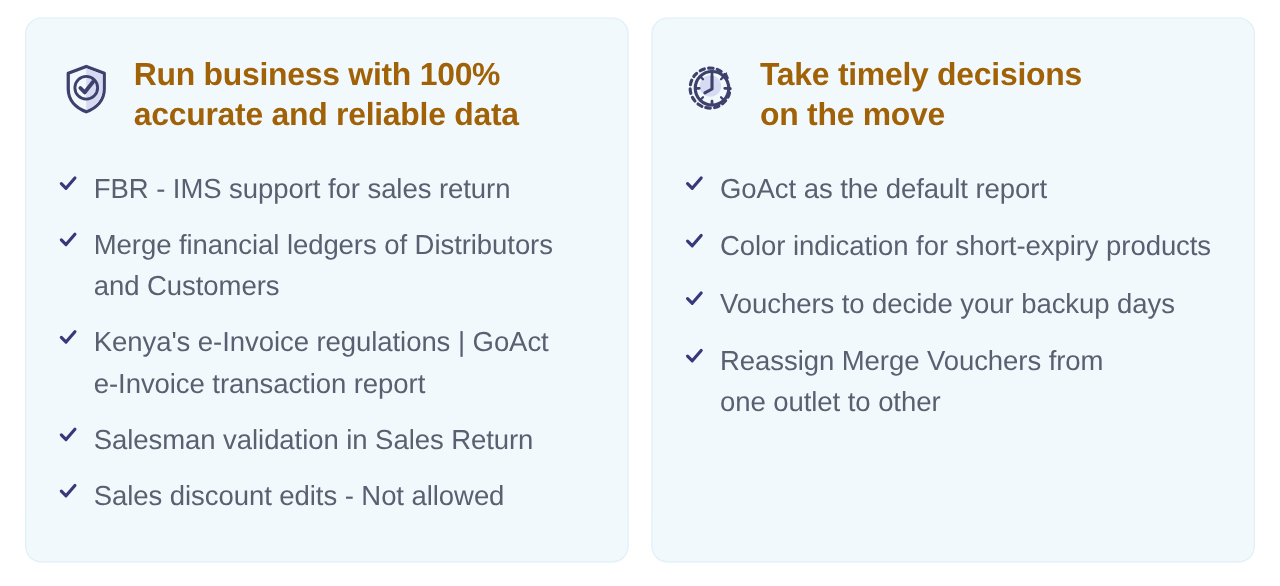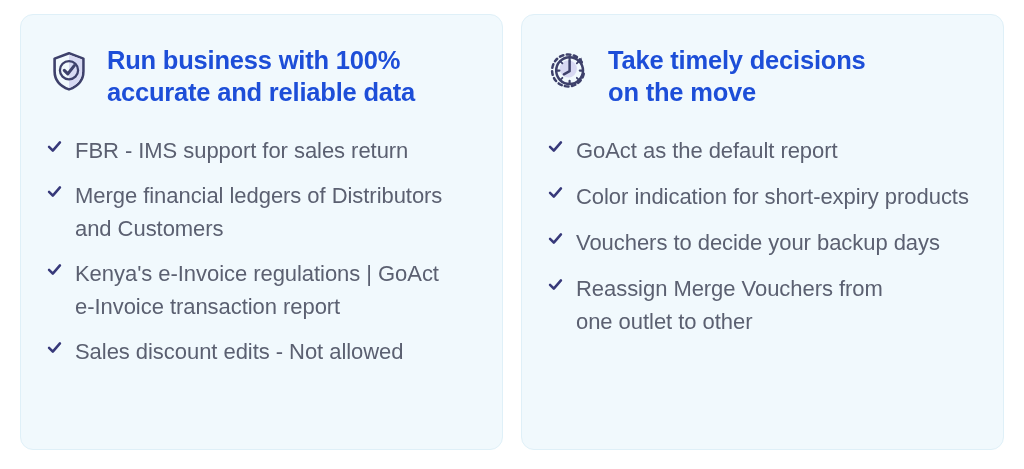--- a/index.html
+++ b/index.html
@@ -56,21 +56,21 @@
     display: block;
     width: 44px;
     height: 44px;
   }
 
   .card-title {
     flex: 1 1 auto;
     font-size: 25.5px;
     line-height: 1.24;
     font-weight: bold;
-    color: #1d4ed8;
+    color: #a16207;
     letter-spacing: -0.2px;
     white-space: pre-line;
     margin: 0;
     padding-top: 1px;
   }
 
   .feature-list {
     list-style: none;
     margin: 0;
     padding: 0;
@@ -149,20 +149,28 @@
 and Customers</span>
       </li>
       <li class="feature-item">
         <span class="check-icon">
           <svg viewBox="0 0 16 16" xmlns="http://www.w3.org/2000/svg">
               <path d="M2.2 8.4 L6.2 12.4 L13.8 3.6" fill="none" stroke="#37397a" stroke-width="2.7" stroke-linecap="round" stroke-linejoin="round"></path>
             </svg>
         </span>
         <span class="feature-text">Kenya's e-Invoice regulations | GoAct
 e-Invoice transaction report</span>
+      </li>
+      <li class="feature-item">
+        <span class="check-icon">
+          <svg viewBox="0 0 16 16" xmlns="http://www.w3.org/2000/svg">
+              <path d="M2.2 8.4 L6.2 12.4 L13.8 3.6" fill="none" stroke="#37397a" stroke-width="2.7" stroke-linecap="round" stroke-linejoin="round"></path>
+            </svg>
+        </span>
+        <span class="feature-text">Salesman validation in Sales Return</span>
       </li>
       <li class="feature-item">
         <span class="check-icon">
           <svg viewBox="0 0 16 16" xmlns="http://www.w3.org/2000/svg">
               <path d="M2.2 8.4 L6.2 12.4 L13.8 3.6" fill="none" stroke="#37397a" stroke-width="2.7" stroke-linecap="round" stroke-linejoin="round"></path>
             </svg>
         </span>
         <span class="feature-text">Sales discount edits - Not allowed</span>
       </li>
     </ul>

